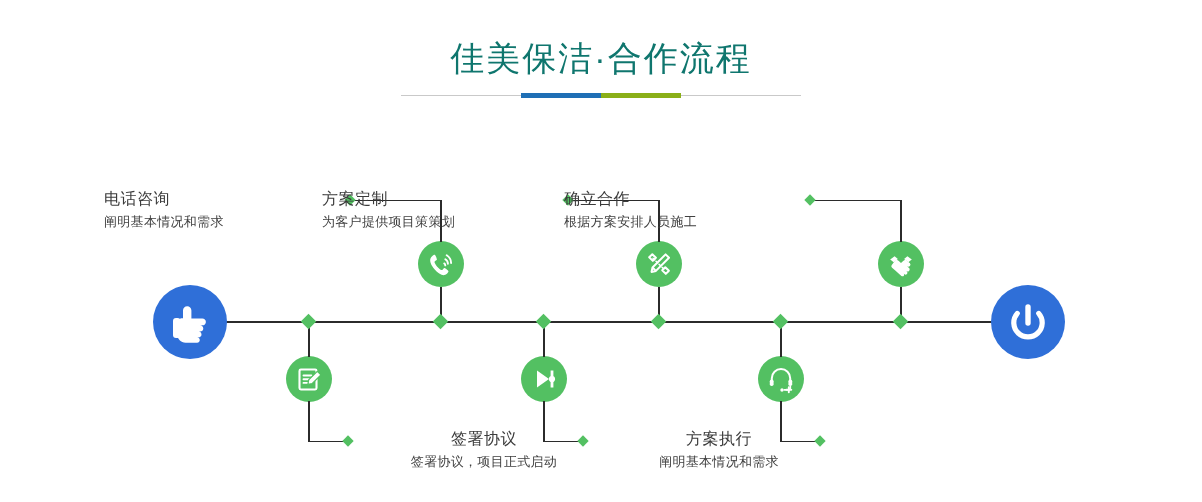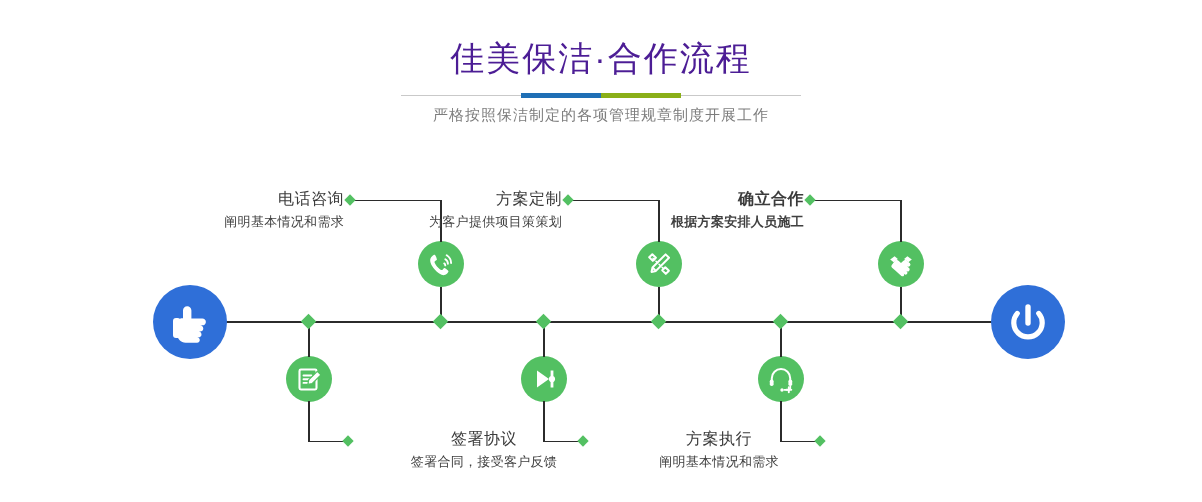--- a/index.html
+++ b/index.html
@@ -12,21 +12,21 @@
   }
   #root{position:absolute;left:0;top:0;width:1202px;height:502px;}
 
   
   .header{position:absolute;left:0;top:0;width:1202px;height:140px;}
   .title{
     position:absolute;left:0;top:36px;width:1202px;
     text-align:center;
     font-size:34px;
     letter-spacing:2px;
-    color:#4c1d95;
+    color:#0f766e;
     font-weight:normal;
     line-height:44px;
     white-space:nowrap;
   }
   .divider{position:absolute;left:401px;top:93px;width:400px;height:6px;}
   .divider .dl{position:absolute;left:0;top:2px;width:400px;height:1px;background:#c9c9c9;}
   .divider .seg-blue{position:absolute;left:120px;top:0px;width:80px;height:5px;background:#1f6fb5;}
   .divider .seg-green{position:absolute;left:200px;top:0px;width:80px;height:5px;background:#8aaf18;}
   .subtitle{
     position:absolute;left:0;top:106px;width:1202px;
@@ -65,38 +65,37 @@
 
   .lbl{position:absolute;white-space:nowrap;}
   .lbl .t{
     font-size:16px;color:#3b3b3b;line-height:22px;
     letter-spacing:0.5px;
   }
   .lbl .s{
     font-size:13px;color:#404040;line-height:20px;margin-top:2px;
     letter-spacing:0.3px;
   }
-  .lbl.right-al{text-align:right;}
+  .lbl.right-al{}
   .lbl.left-al{text-align:center;}
 </style>
 </head>
 <body>
 
 <div id="root">
 
   <div class="header">
     <div class="title">佳美保洁·合作流程</div>
 
     <div class="divider">
       <div class="dl"></div>
       <div class="seg-blue"></div>
       <div class="seg-green"></div>
     </div>
 
-    <div class="subtitle">严格按照保洁制定的各项管理规章制度开展工作</div>
   </div>
 
   <div class="axis"></div>
 
   <div class="endpoint" id="ep-left">
     <svg width="74" height="74" viewBox="0 0 74 74">
       <g fill="#ffffff">
         <path d="M30 25.5c0-2.4 1.9-4.3 4.2-4.3 2.3 0 4.2 1.9 4.2 4.3v8.1h10.9c2 0 3.6 1.5 3.6 3.3 0 1.9-1.6 3.4-3.6 3.4h-2.2c1.8 0 3.2 1.4 3.2 3.1 0 1.7-1.4 3.1-3.2 3.1h-1.6c1.7 0 3 1.3 3 2.9 0 1.6-1.3 2.9-3 2.9h-1.4c1.5 0 2.7 1.2 2.7 2.7 0 1.5-1.2 2.7-2.7 2.7H32.6c-4.6 0-8.3-3.6-8.3-8.1V38.2c0-2 1.1-3.6 2.6-4.4 1.6-.9 3.1-.6 3.1-.6V25.5z"></path>
         <rect x="20" y="33" width="7.5" height="20" rx="3"></rect>
       </g>
@@ -135,21 +134,21 @@
       <path d="M31.3 15.3l3.6 3.6-8.6 8.6-4.4.8.8-4.4z" fill="#ffffff" stroke="#53c062" stroke-width="1.2"></path>
     </svg>
   </div>
   <div class="vline" style="left:308px;top:322px;height:35px;"></div>
   <div class="vline" style="left:308px;top:401px;height:40px;"></div>
   <div class="hline" style="left:308px;top:441px;width:40px;"></div>
   <div class="diamond small" style="left:344px;top:437px;"></div>
   <div class="diamond" style="left:303px;top:316px;"></div>
   <div class="lbl left-al" style="left:354px;top:428px;width:260px;">
     <div class="t">签署协议</div>
-    <div class="s">签署合同，接受客户反馈</div>
+    <div class="s">签署协议，项目正式启动</div>
   </div>
 
   <div class="node" style="left:636px;top:241px;">
     <svg width="46" height="46" viewBox="0 0 46 46">
       <g stroke="#ffffff" stroke-width="2" fill="none" stroke-linejoin="round">
         <path d="M29.6 13.4l3.4 3.4-13.1 13.1-4.4 1 1-4.4z"></path>
         <path d="M16.5 26.5l3.4 3.4"></path>
         <path d="M16.3 13.2l3.6 3.6-3.1 3.1-3.6-3.6z"></path>
         <path d="M29.3 26.2l3.6 3.6-3.1 3.1-3.6-3.6z"></path>
       </g>
@@ -191,21 +190,21 @@
         <path d="M17.6 19.4c1.3-.9 2.6.1 3.5.9l1.9 1.6 1.9-1.6c.9-.8 2.2-1.8 3.5-.9l3.3 2.6c.9.7 1 1.9.3 2.7l-.2.3c-.7.8-1.9.9-2.7.2l-1.1-.9 3 2.7c.8.7.9 1.9.2 2.7l-.2.2c-.7.8-1.9.9-2.7.2l-.9-.8 1.4 1.3c.8.7.8 1.8.1 2.5-.6.7-1.7.8-2.4.2l-1.5-1.3.6.6c.7.7.7 1.7.1 2.3-.6.6-1.6.6-2.3 0l-6.4-5.7-2.9-2.4c-.9-.7-1-1.9-.3-2.7l.2-.3 3.3-4.6z"></path>
       </g>
       <path d="M14 21.5l-2 2.4M32 21.5l2 2.4" stroke="#53c062" stroke-width="1"></path>
     </svg>
   </div>
   <div class="vline" style="left:900px;top:200px;height:42px;"></div>
   <div class="vline" style="left:900px;top:287px;height:35px;"></div>
   <div class="hline" style="left:811px;top:200px;width:90px;"></div>
   <div class="diamond small" style="left:806px;top:196px;"></div>
   <div class="diamond" style="left:895px;top:316px;"></div>
-  <div class="lbl right-al" style="left:564px;top:188px;width:240px;font-weight:bold;">
+  <div class="lbl right-al" style="left:564px;top:188px;width:240px;">
     <div class="t">确立合作</div>
     <div class="s">根据方案安排人员施工</div>
   </div>
 
   <div class="node" style="left:758px;top:356px;">
     <svg width="46" height="46" viewBox="0 0 46 46">
       <path d="M13.8 24.5v-2.2a9.2 9.2 0 0 1 18.4 0v2.2" stroke="#ffffff" stroke-width="2" fill="none" stroke-linecap="round"></path>
       <rect x="11.8" y="23.4" width="3.8" height="6.6" rx="1.8" fill="#ffffff"></rect>
       <rect x="30.4" y="23.4" width="3.8" height="6.6" rx="1.8" fill="#ffffff"></rect>
       <path d="M32.3 30.2v1.2c0 1.4-1.2 2.5-2.6 2.5h-3.4" stroke="#ffffff" stroke-width="1.7" fill="none" stroke-linecap="round"></path>

